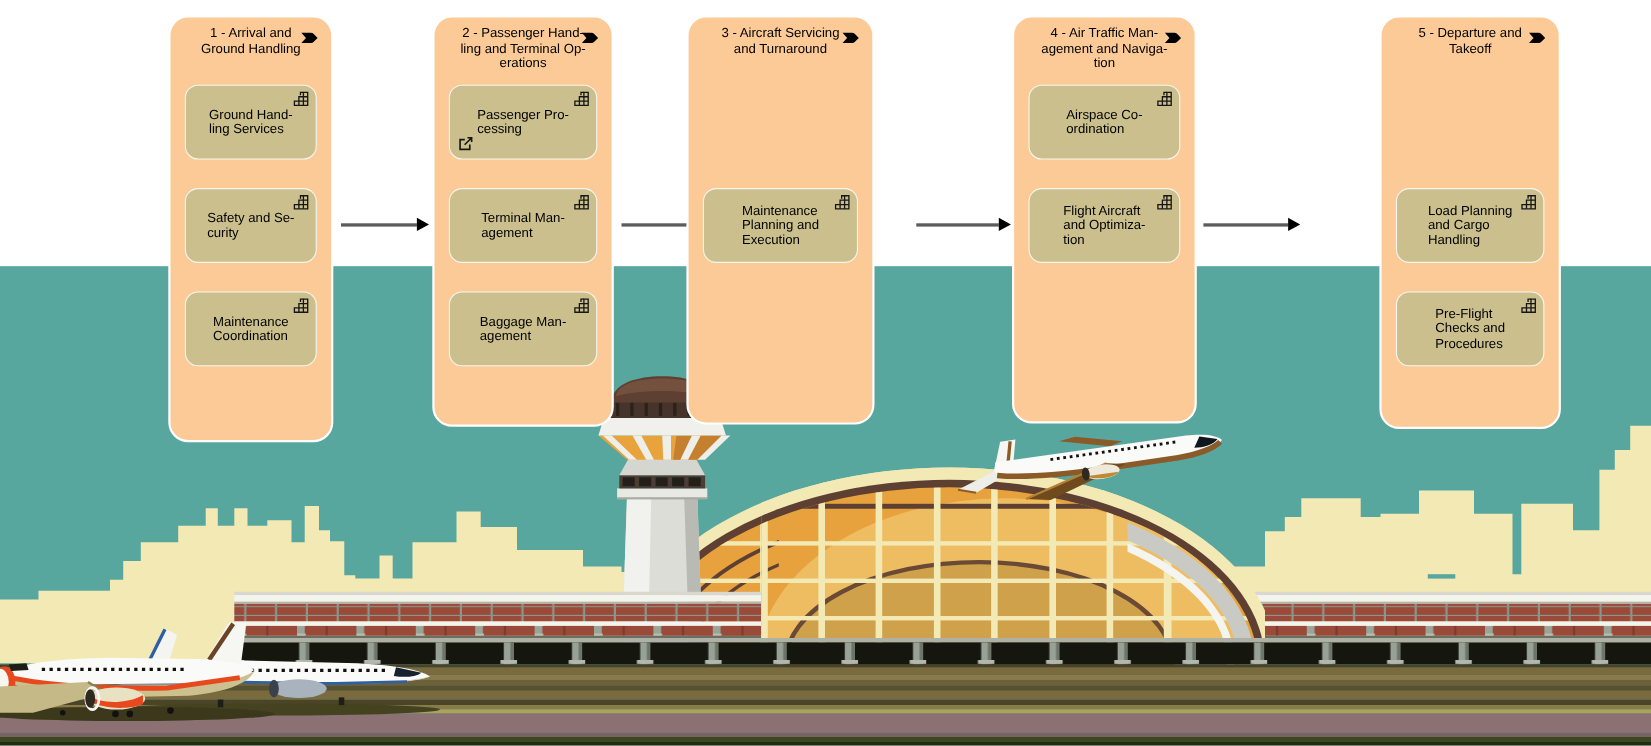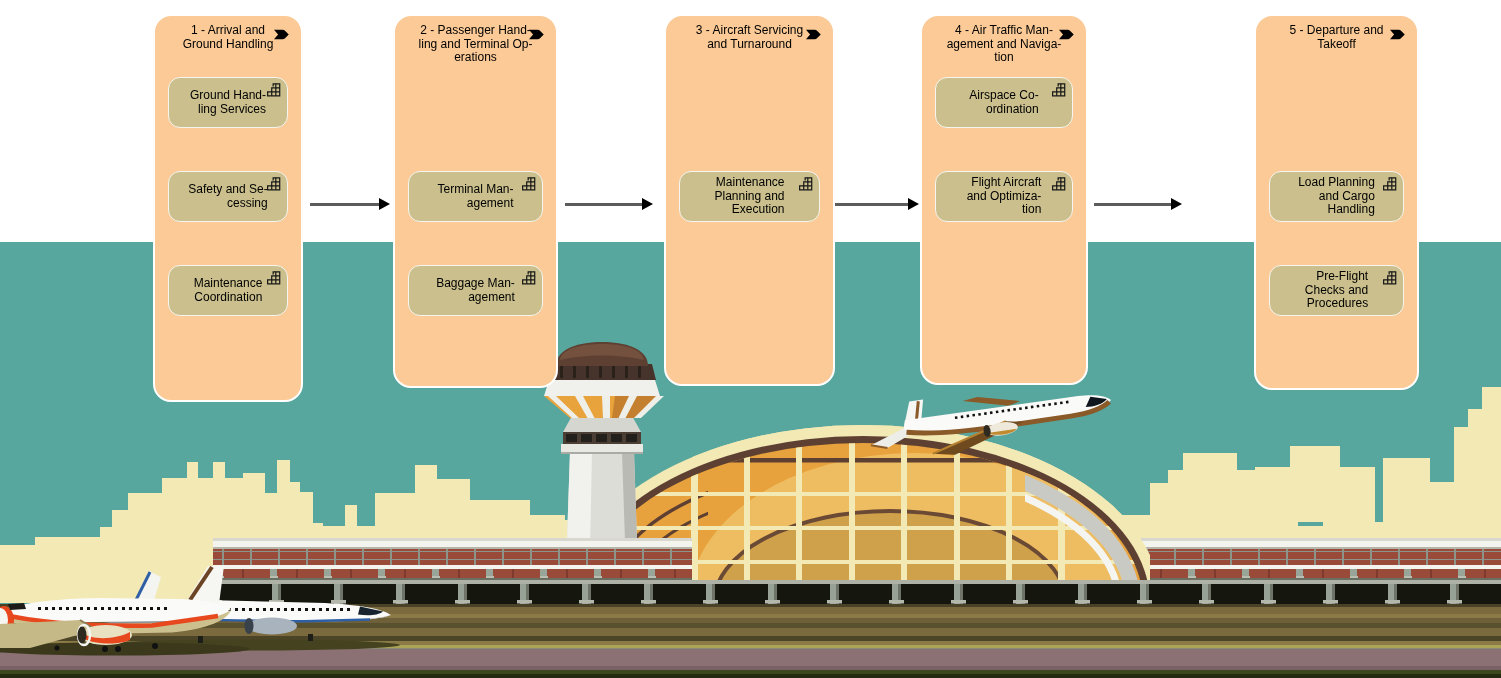--- a/index.html
+++ b/index.html
@@ -4,23 +4,23 @@
 <style>
   html,body{margin:0;padding:0;background:#fff;}
   #stage{position:relative;width:1501px;height:678px;background:#ffffff;overflow:hidden;
          font-family:"Liberation Sans",sans-serif;color:#000;}
   #scene{position:absolute;left:0;top:0;}
   .stage-col{position:absolute;top:14px;background:#FBCA97;border:2px solid #ffffff;
              border-radius:18px;box-sizing:border-box;z-index:2;}
   .stage-title{position:absolute;top:8px;left:6px;right:6px;margin:0;font-size:12px;font-weight:400;
                text-align:center;line-height:1.14;white-space:pre-line;}
   .flag{position:absolute;top:13px;right:11px;width:18px;height:11px;fill:#000;}
-  .task{position:absolute;left:13px;right:13px;height:51px;background:#CBC08D;
+  .task{position:absolute;left:13px;right:13px;height:68px;background:#CBC08D;
         border:1.5px solid #F6F6F0;border-radius:12px;box-sizing:border-box;
-        display:flex;align-items:center;justify-content:center;text-align:right;
+        display:flex;align-items:center;justify-content:center;text-align:left;
         font-size:12px;line-height:1.12;white-space:pre-line;}
   .t1{top:61px;} .t2{top:155px;} .t3{top:249px;}
   .stairs{position:absolute;top:4px;right:5px;width:17px;height:16px;}
   .linkic{position:absolute;left:7px;bottom:6px;width:15px;height:15px;cursor:pointer;}
   .flow-arrow{position:absolute;top:203px;height:3px;background:#5C5C5C;z-index:1;}
   .flow-arrow::after{content:"";position:absolute;right:-11px;top:-5px;width:0;height:0;
         border-left:11px solid #000;border-top:6.5px solid transparent;border-bottom:6.5px solid transparent;}
 </style>
 </head>
 <body>
@@ -264,55 +264,65 @@
           <use href="#ic-stairs"></use>
         </svg>
       <span class="task-label">Ground Hand-
 ling Services</span>
     </div>
     <div class="task t2">
       <svg class="stairs">
           <use href="#ic-stairs"></use>
         </svg>
       <span class="task-label">Safety and Se-
-cessing</span>
+curity</span>
     </div>
     <div class="task t3">
       <svg class="stairs">
           <use href="#ic-stairs"></use>
         </svg>
       <span class="task-label">Maintenance
 Coordination</span>
     </div>
   </section>
 
   <section class="stage-col" style="left:393px;width:165px;height:374px">
     <svg class="flag">
         <use href="#ic-flag"></use>
       </svg>
     <h2 class="stage-title">2 - Passenger Hand-
 ling and Terminal Op-
 erations</h2>
+    <div class="task t1">
+      <svg class="stairs">
+          <use href="#ic-stairs"></use>
+        </svg>
+      <svg class="linkic">
+          <use href="#ic-extlink"></use>
+        </svg>
+      <span class="task-label">Passenger Pro-
+cessing</span>
+    </div>
     <div class="task t2">
       <svg class="stairs">
           <use href="#ic-stairs"></use>
         </svg>
       <span class="task-label">Terminal Man-
 agement</span>
     </div>
     <div class="task t3">
       <svg class="stairs">
           <use href="#ic-stairs"></use>
         </svg>
       <span class="task-label">Baggage Man-
 agement</span>
     </div>
   </section>
 
-  <section class="stage-col" style="left:664px;width:171px;height:372px">
+  <section class="stage-col" style="left:624px;width:171px;height:372px">
     <svg class="flag">
         <use href="#ic-flag"></use>
       </svg>
     <h2 class="stage-title">3 - Aircraft Servicing
 and Turnaround</h2>
     <div class="task t2">
       <svg class="stairs">
           <use href="#ic-stairs"></use>
         </svg>
       <span class="task-label">Maintenance

